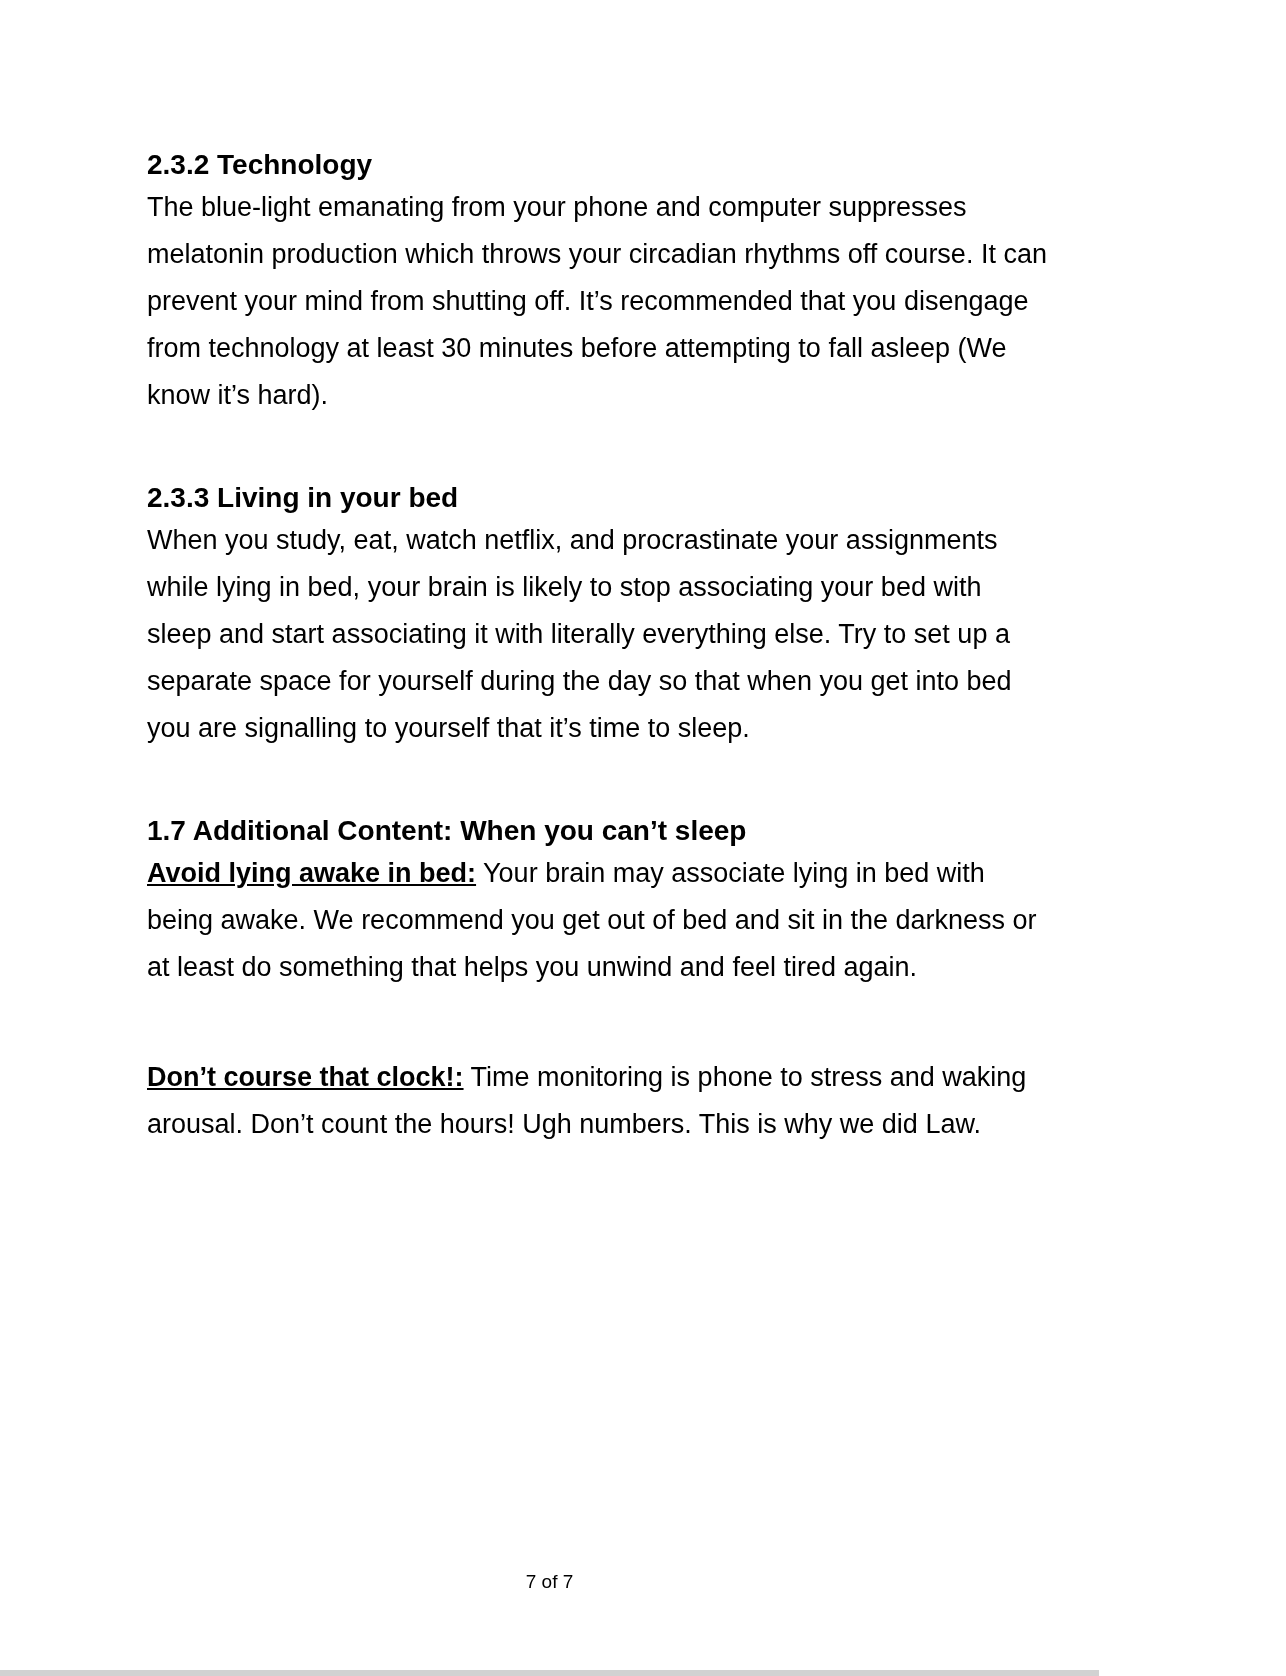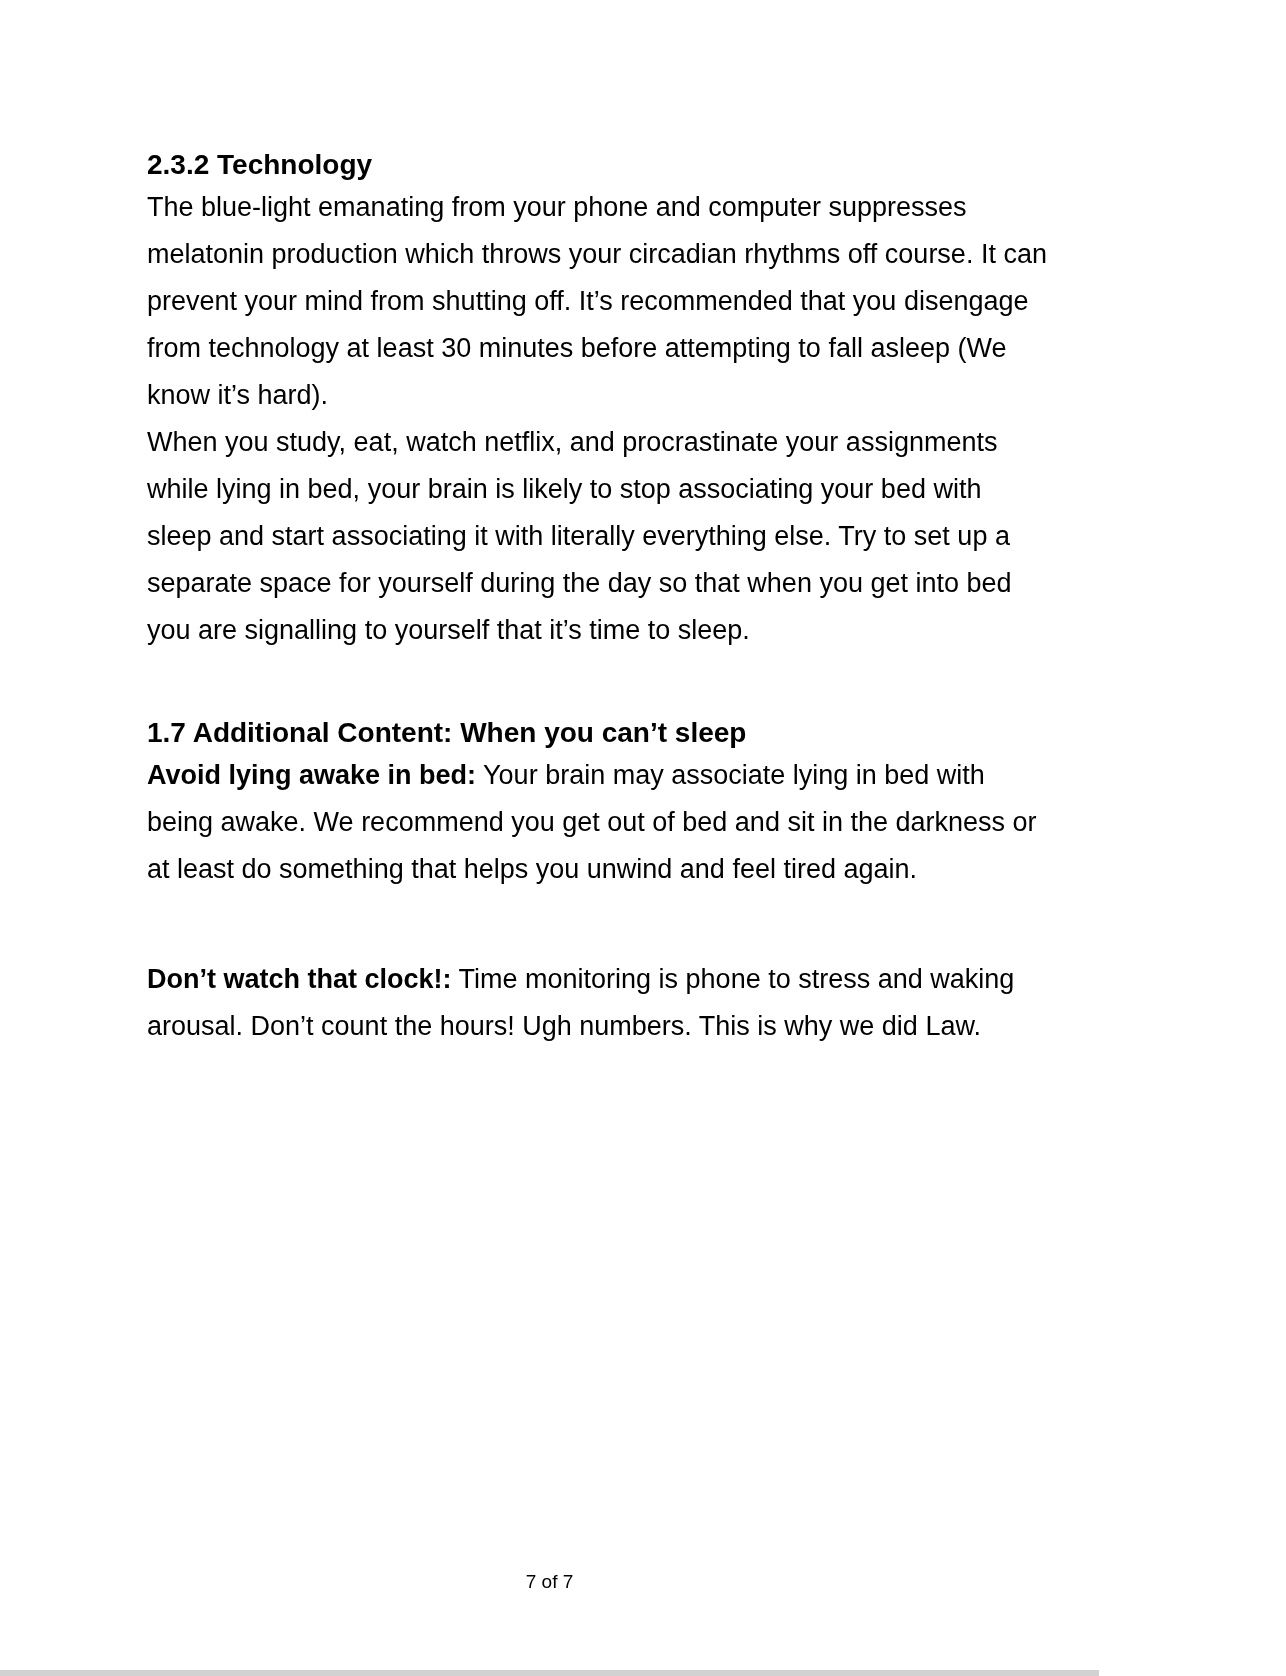--- a/index.html
+++ b/index.html
@@ -37,20 +37,21 @@
     margin-top: 60px;
   }
   .body-text {
     margin: 0;
     font-size: 27px;
     line-height: 47px;
     white-space: pre-line;
   }
   .lead {
     font-weight: 700;
+    text-decoration: underline;
   }
   .para2 {
     margin-top: 63px;
   }
   .footer {
     position: absolute;
     top: 1563px;
     left: 0;
     width: 100%;
     text-align: center;
@@ -72,31 +73,32 @@
 <div class="page">
   <div class="content">
 
     <h3 class="section-heading">2.3.2 Technology</h3>
     <p class="body-text">The blue-light emanating from your phone and computer suppresses
 melatonin production which throws your circadian rhythms off course. It can
 prevent your mind from shutting off. It’s recommended that you disengage
 from technology at least 30 minutes before attempting to fall asleep (We
 know it’s hard).</p>
 
+    <h3 class="section-heading gap">2.3.3 Living in your bed</h3>
     <p class="body-text">When you study, eat, watch netflix, and procrastinate your assignments
 while lying in bed, your brain is likely to stop associating your bed with
 sleep and start associating it with literally everything else. Try to set up a
 separate space for yourself during the day so that when you get into bed
 you are signalling to yourself that it’s time to sleep.</p>
 
     <h3 class="section-heading gap">1.7 Additional Content: When you can’t sleep</h3>
     <p class="body-text"><span class="lead">Avoid lying awake in bed:</span><span> Your brain may associate lying in bed with
 being awake. We recommend you get out of bed and sit in the darkness or
 at least do something that helps you unwind and feel tired again.</span></p>
-    <p class="body-text para2"><span class="lead">Don’t watch that clock!:</span><span> Time monitoring is phone to stress and waking
+    <p class="body-text para2"><span class="lead">Don’t course that clock!:</span><span> Time monitoring is phone to stress and waking
 arousal. Don’t count the hours! Ugh numbers. This is why we did Law.</span></p>
 
   </div>
 
   <div class="footer">
     <span>7 of 7</span>
   </div>
 
   <div class="page-edge"></div>
 </div>

